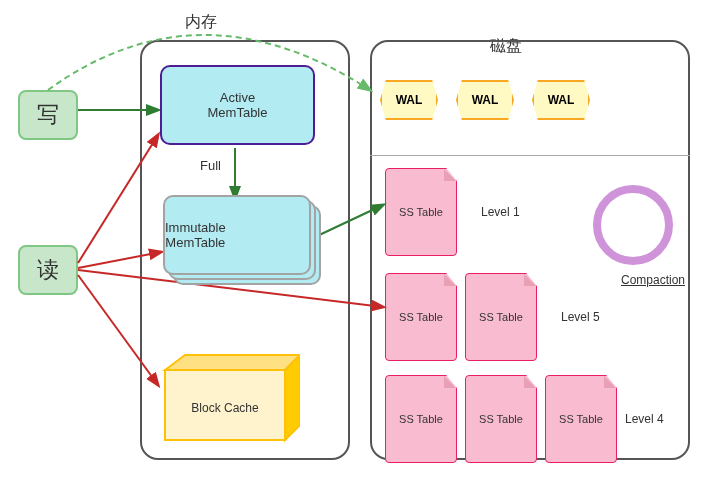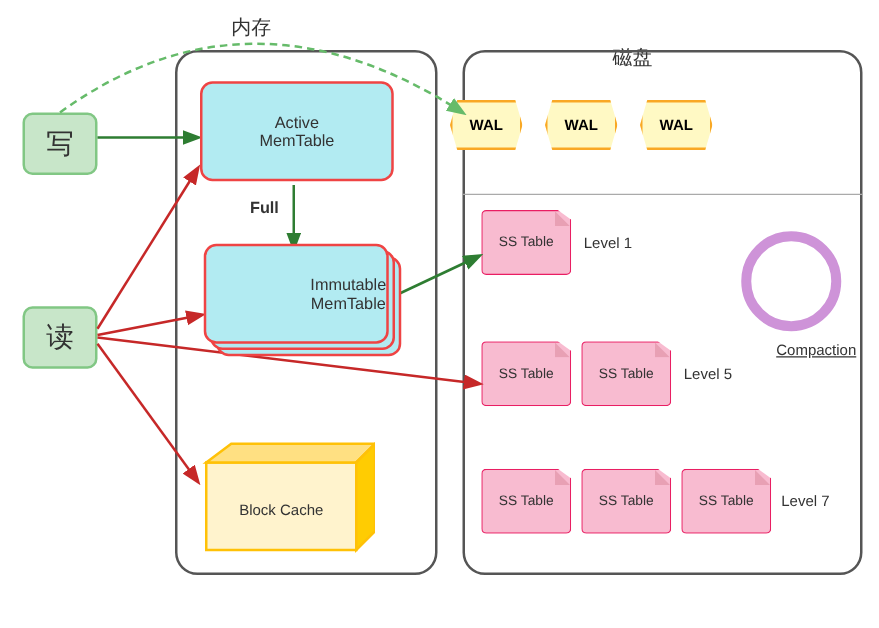--- a/index.html
+++ b/index.html
@@ -85,67 +85,67 @@
     }
 
     
     .active-memtable {
       position: absolute;
       left: 160px;
       top: 65px;
       width: 155px;
       height: 80px;
       background: #b2ebf2;
-      border: 2px solid #ef4444;
+      border: 2px solid #4c1d95;
       border-radius: 10px;
       display: flex;
       align-items: center;
       justify-content: center;
       text-align: center;
       font-size: 13px;
       color: #333;
       z-index: 3;
     }
 
     
     .full-label {
       position: absolute;
       left: 200px;
       top: 158px;
       font-size: 13px;
-      font-weight: bold;
+      font-weight: normal;
       color: #333;
     }
 
     
     .immutable-stack {
       position: absolute;
       left: 163px;
       top: 195px;
     }
 
     .immutable-card {
       position: absolute;
       width: 148px;
       height: 80px;
       background: #b2ebf2;
-      border: 2px solid #ef4444;
+      border: 2px solid #a3a3a3;
       border-radius: 10px;
       display: flex;
       align-items: center;
-      justify-content: flex-end;
+      justify-content: flex-start;
       text-align: center;
       font-size: 13px;
       color: #333;
     }
 
     
     .wal-container {
       position: absolute;
-      left: 360px;
+      left: 380px;
       top: 60px;
       display: flex;
       gap: 18px;
       align-items: center;
       height: 80px;
     }
 
     .wal-hex {
       width: 58px;
       height: 40px;
@@ -166,21 +166,21 @@
       left: 370px;
       top: 155px;
       width: 320px;
       height: 1px;
       background: #aaa;
     }
 
     
     .ss-table {
       width: 72px;
-      height: 52px;
+      height: 88px;
       background: #f8bbd0;
       border: 1.5px solid #e91e63;
       border-radius: 4px 4px 4px 4px;
       position: relative;
       display: flex;
       align-items: center;
       justify-content: center;
       text-align: center;
       font-size: 11px;
       color: #333;
@@ -203,21 +203,21 @@
     .level-row {
       position: absolute;
       display: flex;
       align-items: center;
       gap: 8px;
     }
 
     .level-label {
       font-size: 12px;
       color: #333;
-      margin-left: 2px;
+      margin-left: 16px;
     }
 
     
     .compaction-circle {
       position: absolute;
       right: 30px;
       top: 185px;
       width: 80px;
       height: 80px;
       border-radius: 50%;
@@ -326,21 +326,21 @@
   <div class="level-row" style="left:385px; top:375px;">
     <div class="ss-table">
         <span>SS Table</span>
       </div>
     <div class="ss-table">
         <span>SS Table</span>
       </div>
     <div class="ss-table">
         <span>SS Table</span>
       </div>
-    <div class="level-label" style="margin-left:0px;">Level 7</div>
+    <div class="level-label" style="margin-left:0px;">Level 4</div>
   </div>
 
   <svg class="arrows-svg">
     <defs>
       <marker id="arrowGreen" markerWidth="8" markerHeight="8" refX="6" refY="3" orient="auto">
         <path d="M0,0 L0,6 L8,3 z" fill="#2e7d32"></path>
       </marker>
       <marker id="arrowRed" markerWidth="8" markerHeight="8" refX="6" refY="3" orient="auto">
         <path d="M0,0 L0,6 L8,3 z" fill="#c62828"></path>
       </marker>

